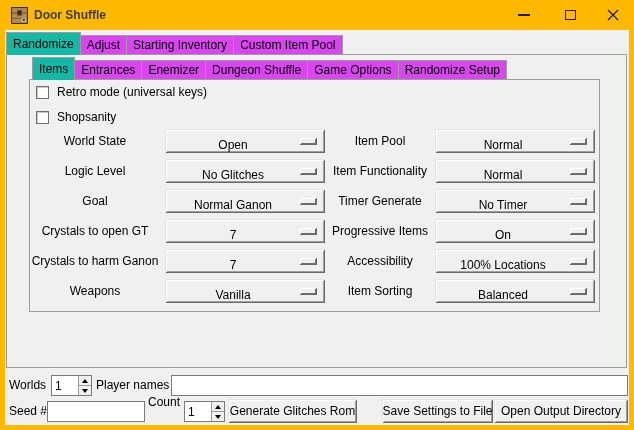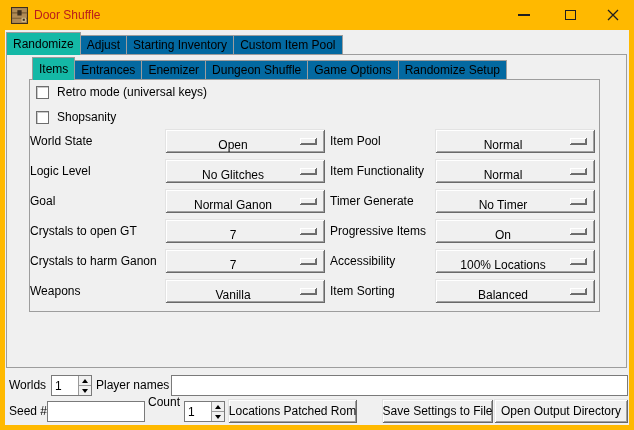--- a/index.html
+++ b/index.html
@@ -5,51 +5,51 @@
   * { margin:0; padding:0; box-sizing:border-box; }
   html,body { background:#555; }
   body { font-family:"Liberation Sans","DejaVu Sans",sans-serif; color:#000; }
   .window {
     position:relative; width:634px; height:430px; background:#FFB900;
     overflow:hidden; font-size:12px;
   }
   
   .titlebar { position:absolute; left:0; top:0; width:634px; height:30px; background:#FFB900; }
   .app-icon { position:absolute; left:11px; top:7px; width:17px; height:17px; }
-  .title-text { position:absolute; left:34px; top:0; height:30px; line-height:30px; color:#b91c1c; }
+  .title-text { position:absolute; left:34px; top:0; height:30px; line-height:30px; color:#404040;font-weight:bold; }
   .win-btn { position:absolute; top:0; height:30px; width:46px; display:flex; align-items:center; justify-content:center; }
   .btn-min { left:501px; } .btn-max { left:547px; } .btn-close { left:592px; width:42px; }
   .glyph-min { width:12px; height:1.5px; background:#1f1f1f; }
   .glyph-max { width:11px; height:10px; border:1.2px solid #1f1f1f; background:transparent; }
   
   .client { position:absolute; left:5px; top:30px; width:624px; height:395px; background:#F0F0F0; }
   .frame { position:absolute; border:1px solid #9D9D9D; background:transparent; z-index:1; }
   .outer-frame { left:6px; top:54px; width:621px; height:314px; }
   .inner-frame { left:29px; top:79px; width:571px; height:233px; }
   
   .tabrow { position:absolute; display:flex; align-items:flex-end; height:23px; z-index:2; }
   .tabrow-main { left:6px; top:32px; }
   .tabrow-sub  { left:32px; top:57px; }
   .tab { display:flex; align-items:center; height:20px; padding:0 6px;
-         background:#0369a1; border:1px solid #9D9D9D; white-space:nowrap; }
+         background:#d946ef; border:1px solid #9D9D9D; white-space:nowrap; }
   .tab + .tab { margin-left:-1px; }
   .tab.selected { height:23px; background:#14b8a6; border-bottom:none; position:relative; z-index:3; }
   
   .raised { background:#F0F0F0;
     box-shadow: inset 1px 1px 0 #E3E3E3, inset -1px -1px 0 #696969,
                 inset 2px 2px 0 #FFFFFF, inset -2px -2px 0 #A0A0A0; }
   
   .checkrow { position:absolute; display:flex; align-items:center; gap:8px; height:14px; z-index:2; }
   .cb-box { width:13px; height:13px; background:#FFF; border:1px solid #6E6E6E;
             box-shadow: inset 1px 1px 0 #C9C9C9; flex:0 0 auto; }
   
   .opt-grid { position:absolute; left:30px; top:129px; z-index:2;
     display:grid; grid-template-columns:130px 160px 100px 160px;
     grid-auto-rows:24px; column-gap:5px; row-gap:6px; }
-  .opt-label { text-align:left; line-height:24px; white-space:nowrap; }
+  .opt-label { text-align:center; line-height:24px; white-space:nowrap; }
   .dd { position:relative; display:flex; align-items:center; justify-content:center;
         padding-right:24px; cursor:default; }
   .dd-val { white-space:nowrap;margin-top:8px; }
   .dd-ind { position:absolute; right:8px; top:50%; margin-top:-3px; width:17px; height:7px;
     background:#F0F0F0;
     box-shadow: inset 1px 1px 0 #FFFFFF, inset -1px -1px 0 #707070;
     border-right:1px solid #696969; border-bottom:1px solid #696969; }
   
   .lbl { position:absolute; height:21px; line-height:21px; white-space:nowrap; }
   .entry { position:absolute; background:#FFF; border:1px solid #7A7A7A; height:21px; }
@@ -221,17 +221,17 @@
     <input value="1" style="">
     <div class="spin-btns">
       <div class="spin-b up">
           <i class="tri-up"></i>
         </div>
       <div class="spin-b">
           <i class="tri-dn"></i>
         </div>
     </div>
   </div>
-  <div class="btn raised" style="left:228px; top:399px; width:129px; height:24px;">Locations Patched Rom</div>
+  <div class="btn raised" style="left:228px; top:399px; width:129px; height:24px;">Generate Glitches Rom</div>
   <div class="btn raised" style="left:382px; top:399px; width:111px; height:24px;">Save Settings to File</div>
   <div class="btn raised" style="left:494px; top:399px; width:134px; height:24px;">Open Output Directory</div>
 
 </div>
 
 </body></html>

